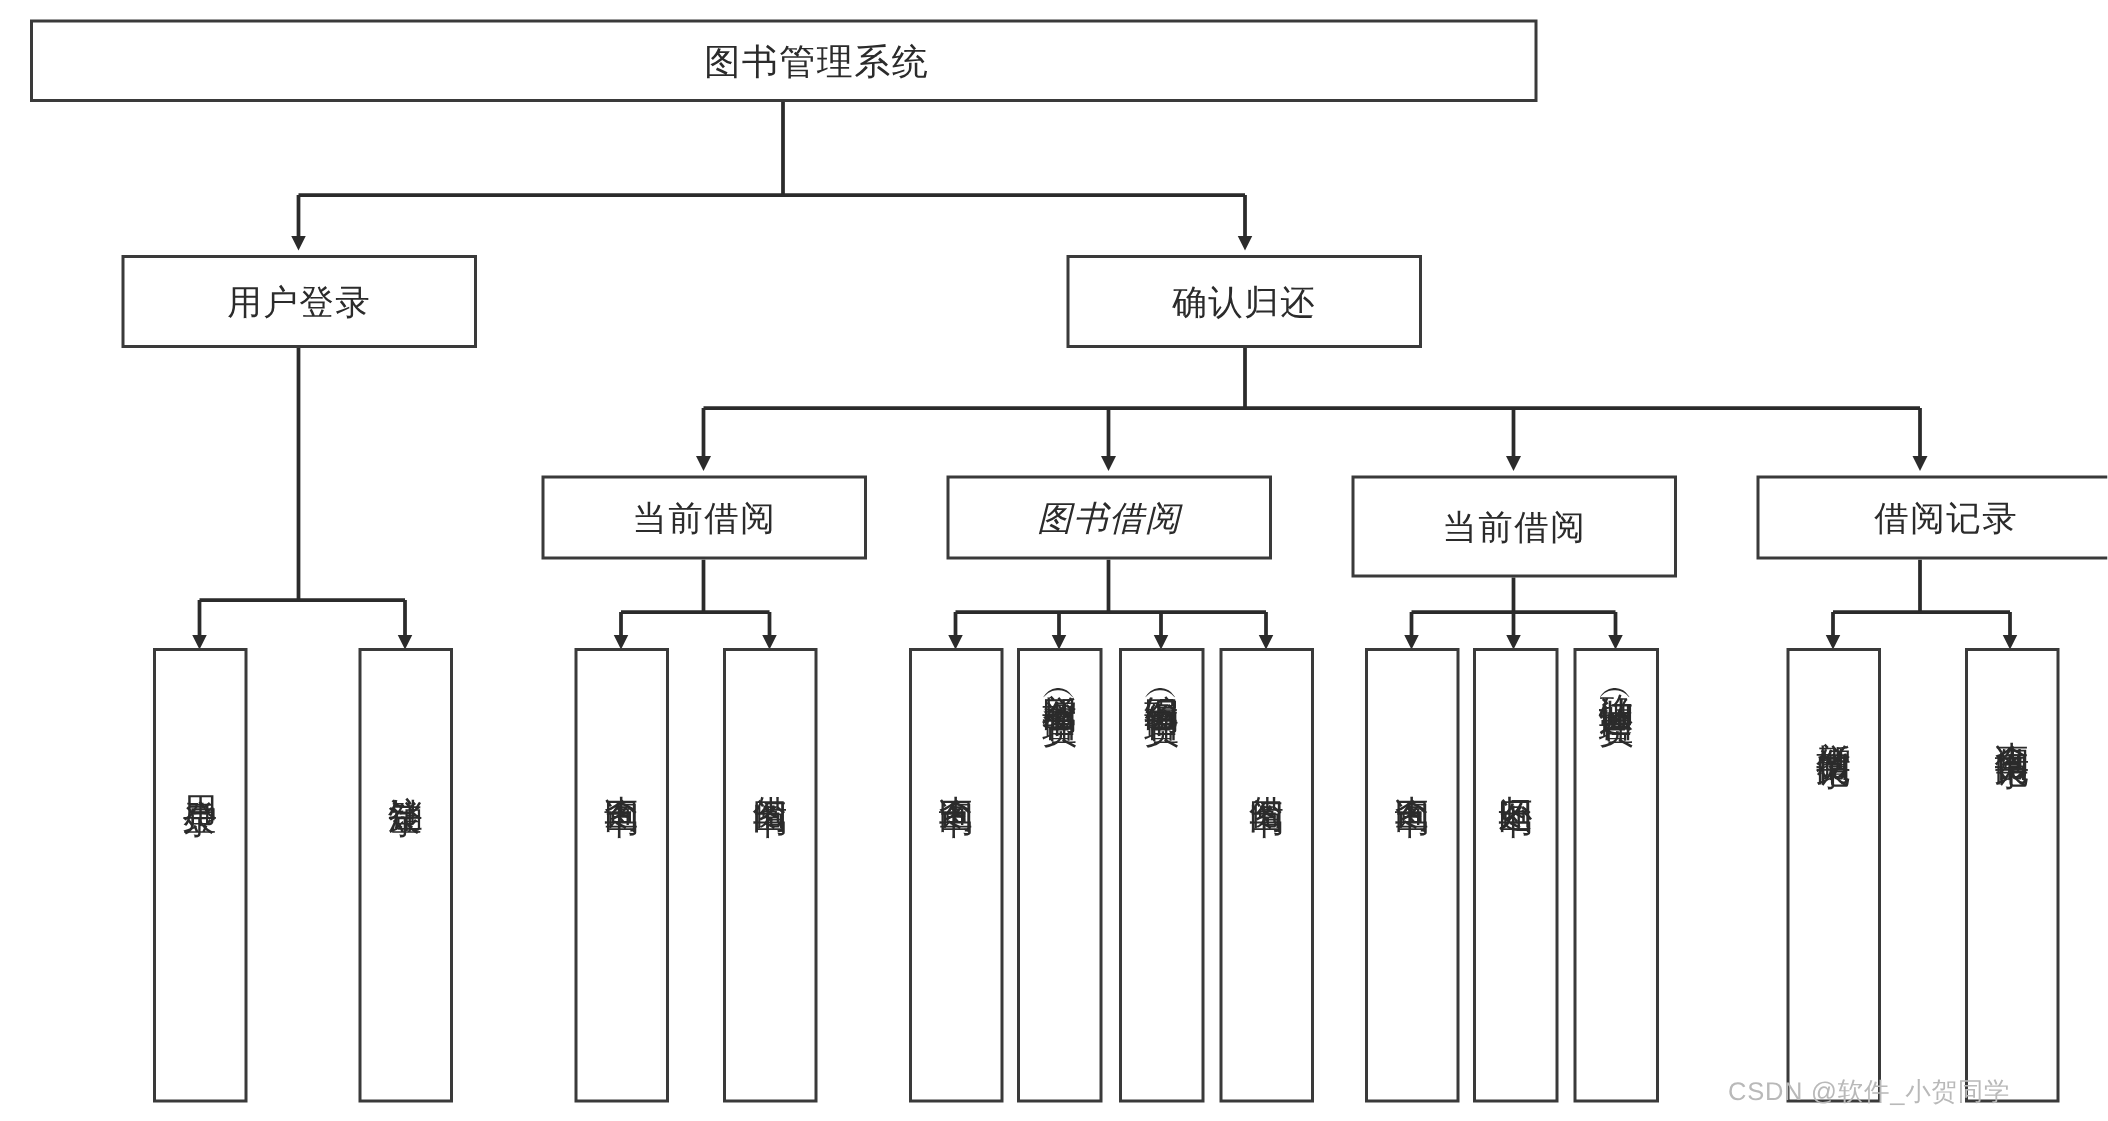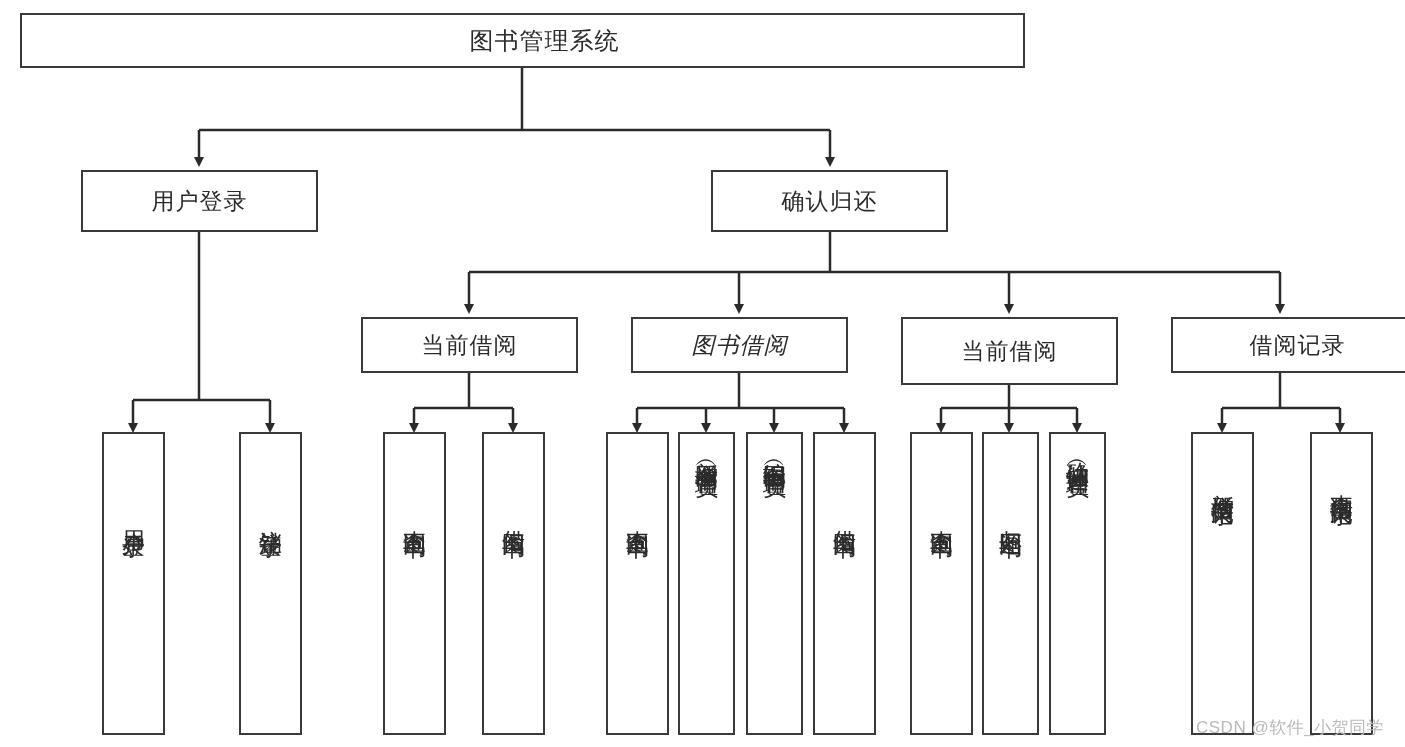--- a/index.html
+++ b/index.html
@@ -53,21 +53,21 @@
     letter-spacing: 2px;
     white-space: nowrap;
     display: block;
   }
   .node.root {
     font-size: 24px;
     padding-left: 44px;
   }
   #watermark {
     position: absolute;
-    left: 1196px;
+    left: 1152px;
     top: 716px;
     font-size: 17px;
     color: #b9b9b9;
     white-space: nowrap;
     letter-spacing: 0.5px;
     font-family: "Liberation Sans", "DejaVu Sans", sans-serif;
   }
 </style>
 </head>
 <body>

